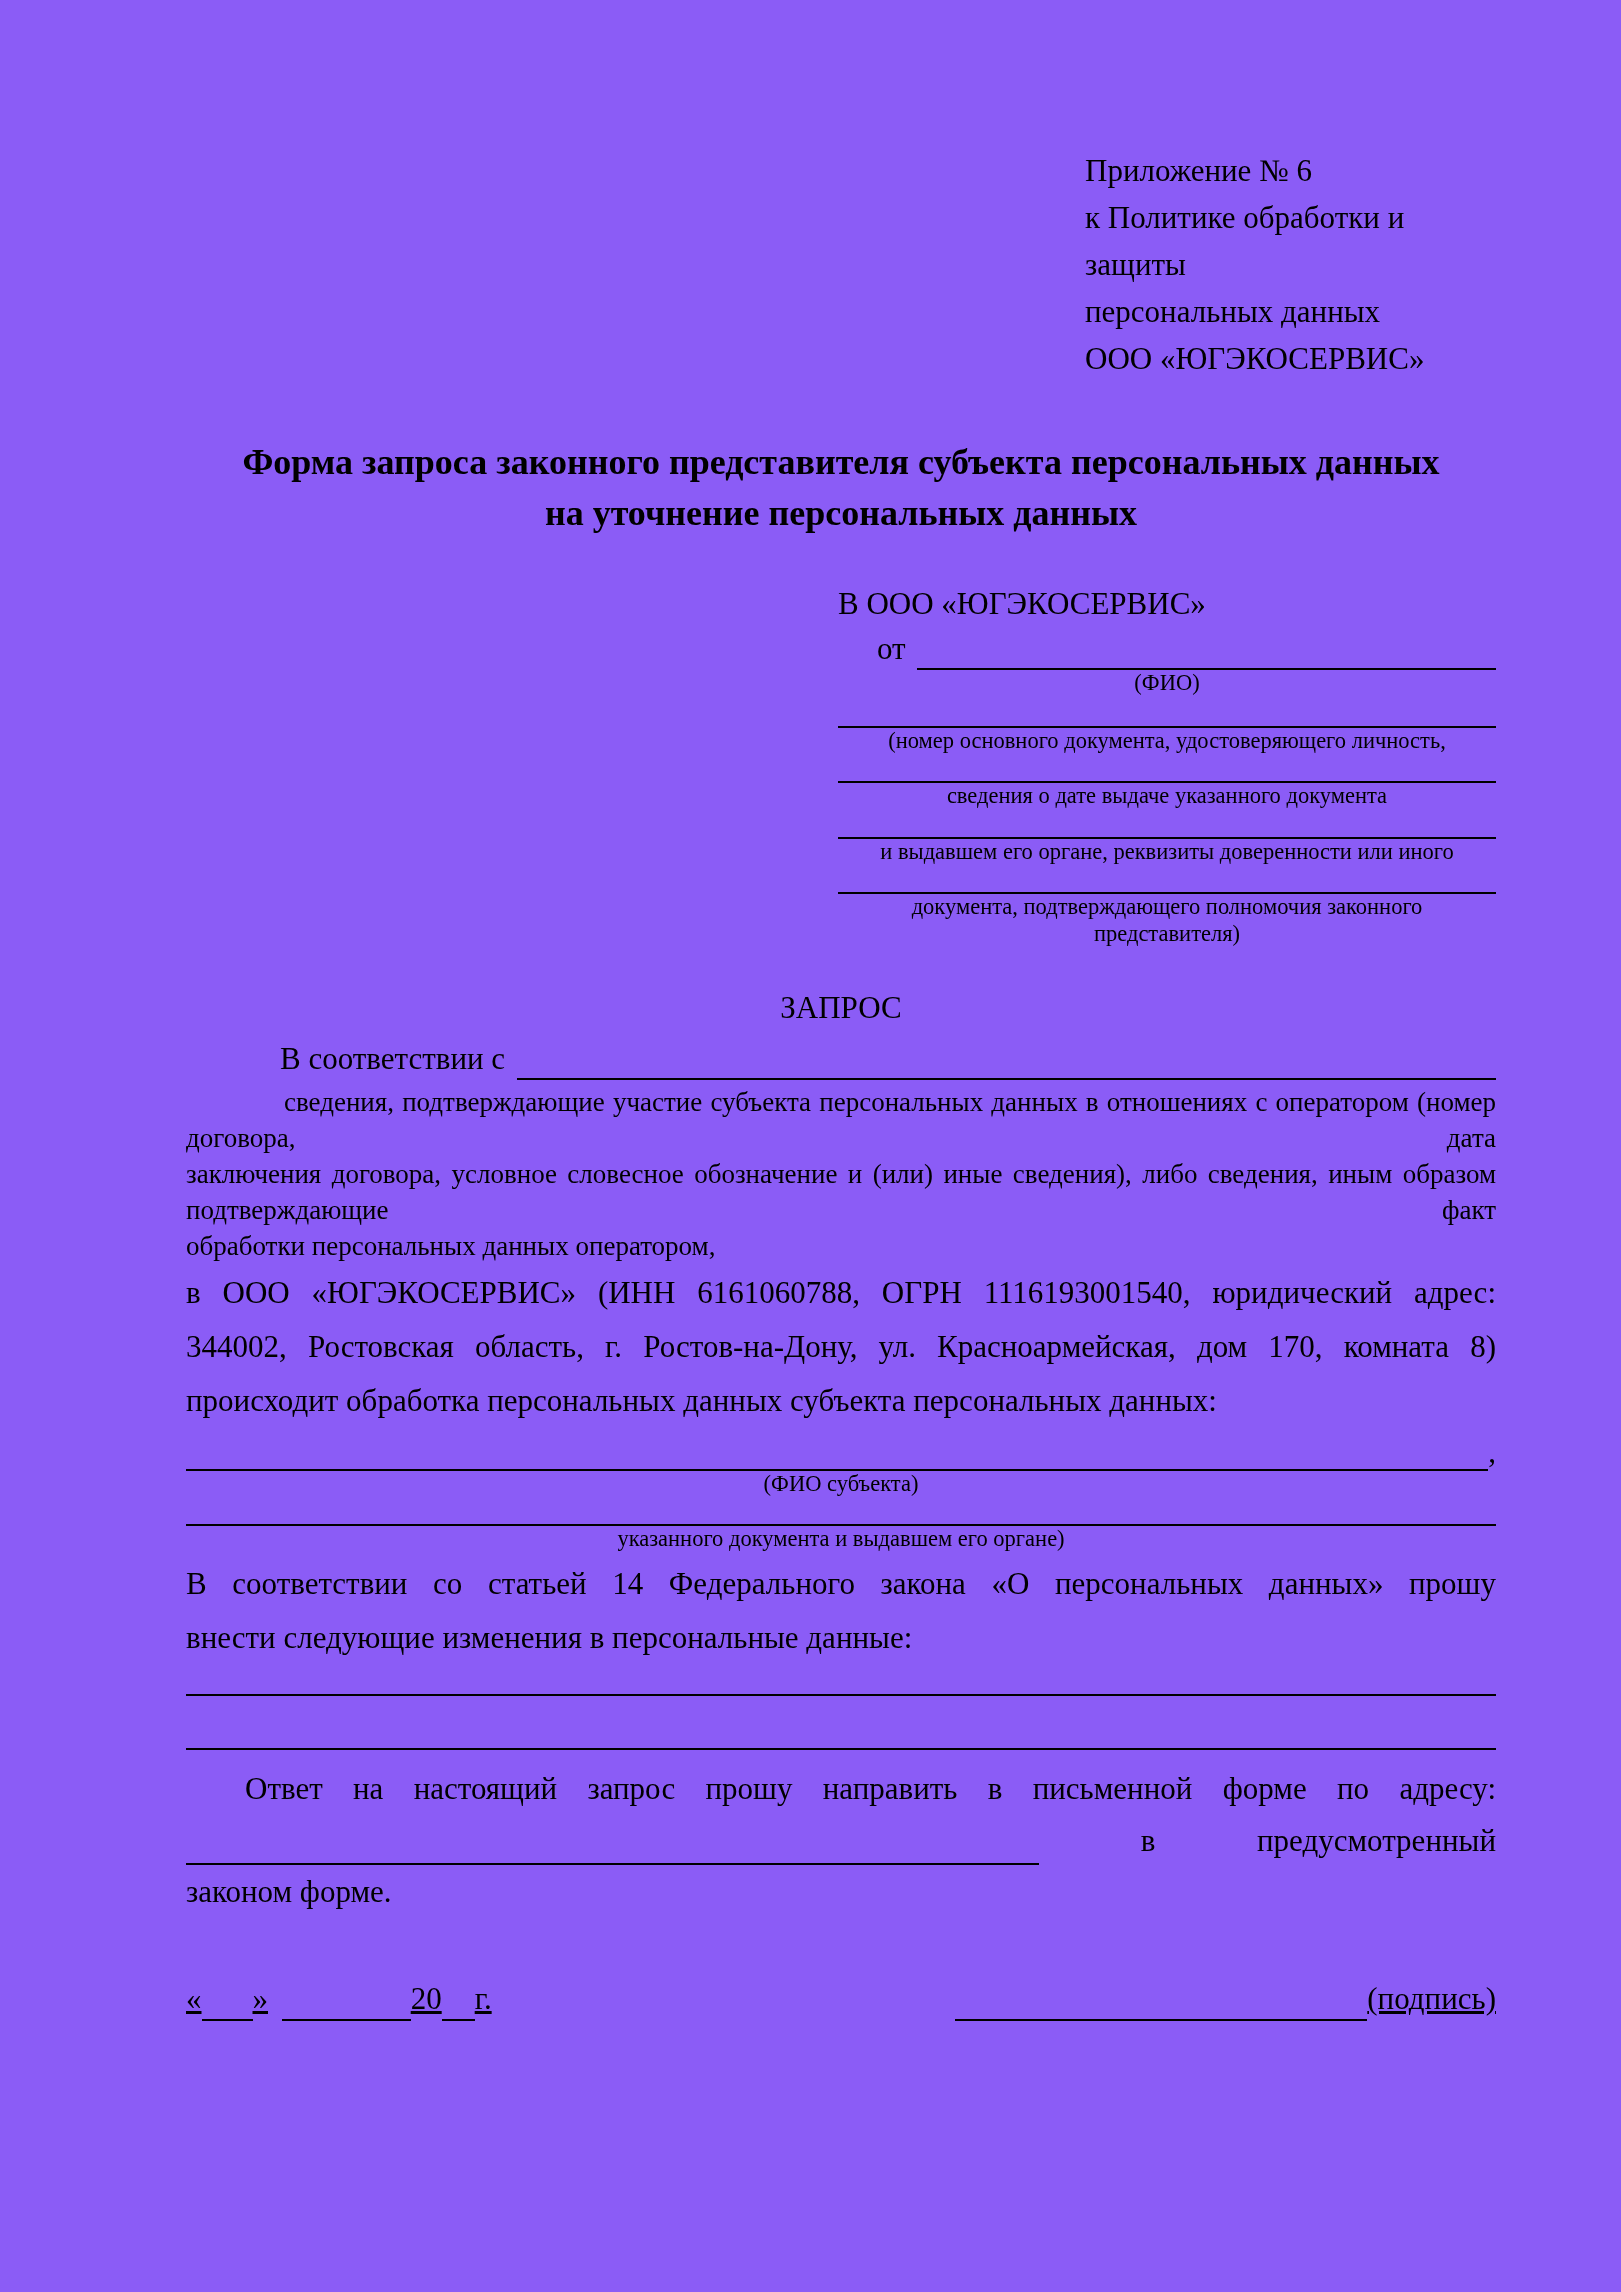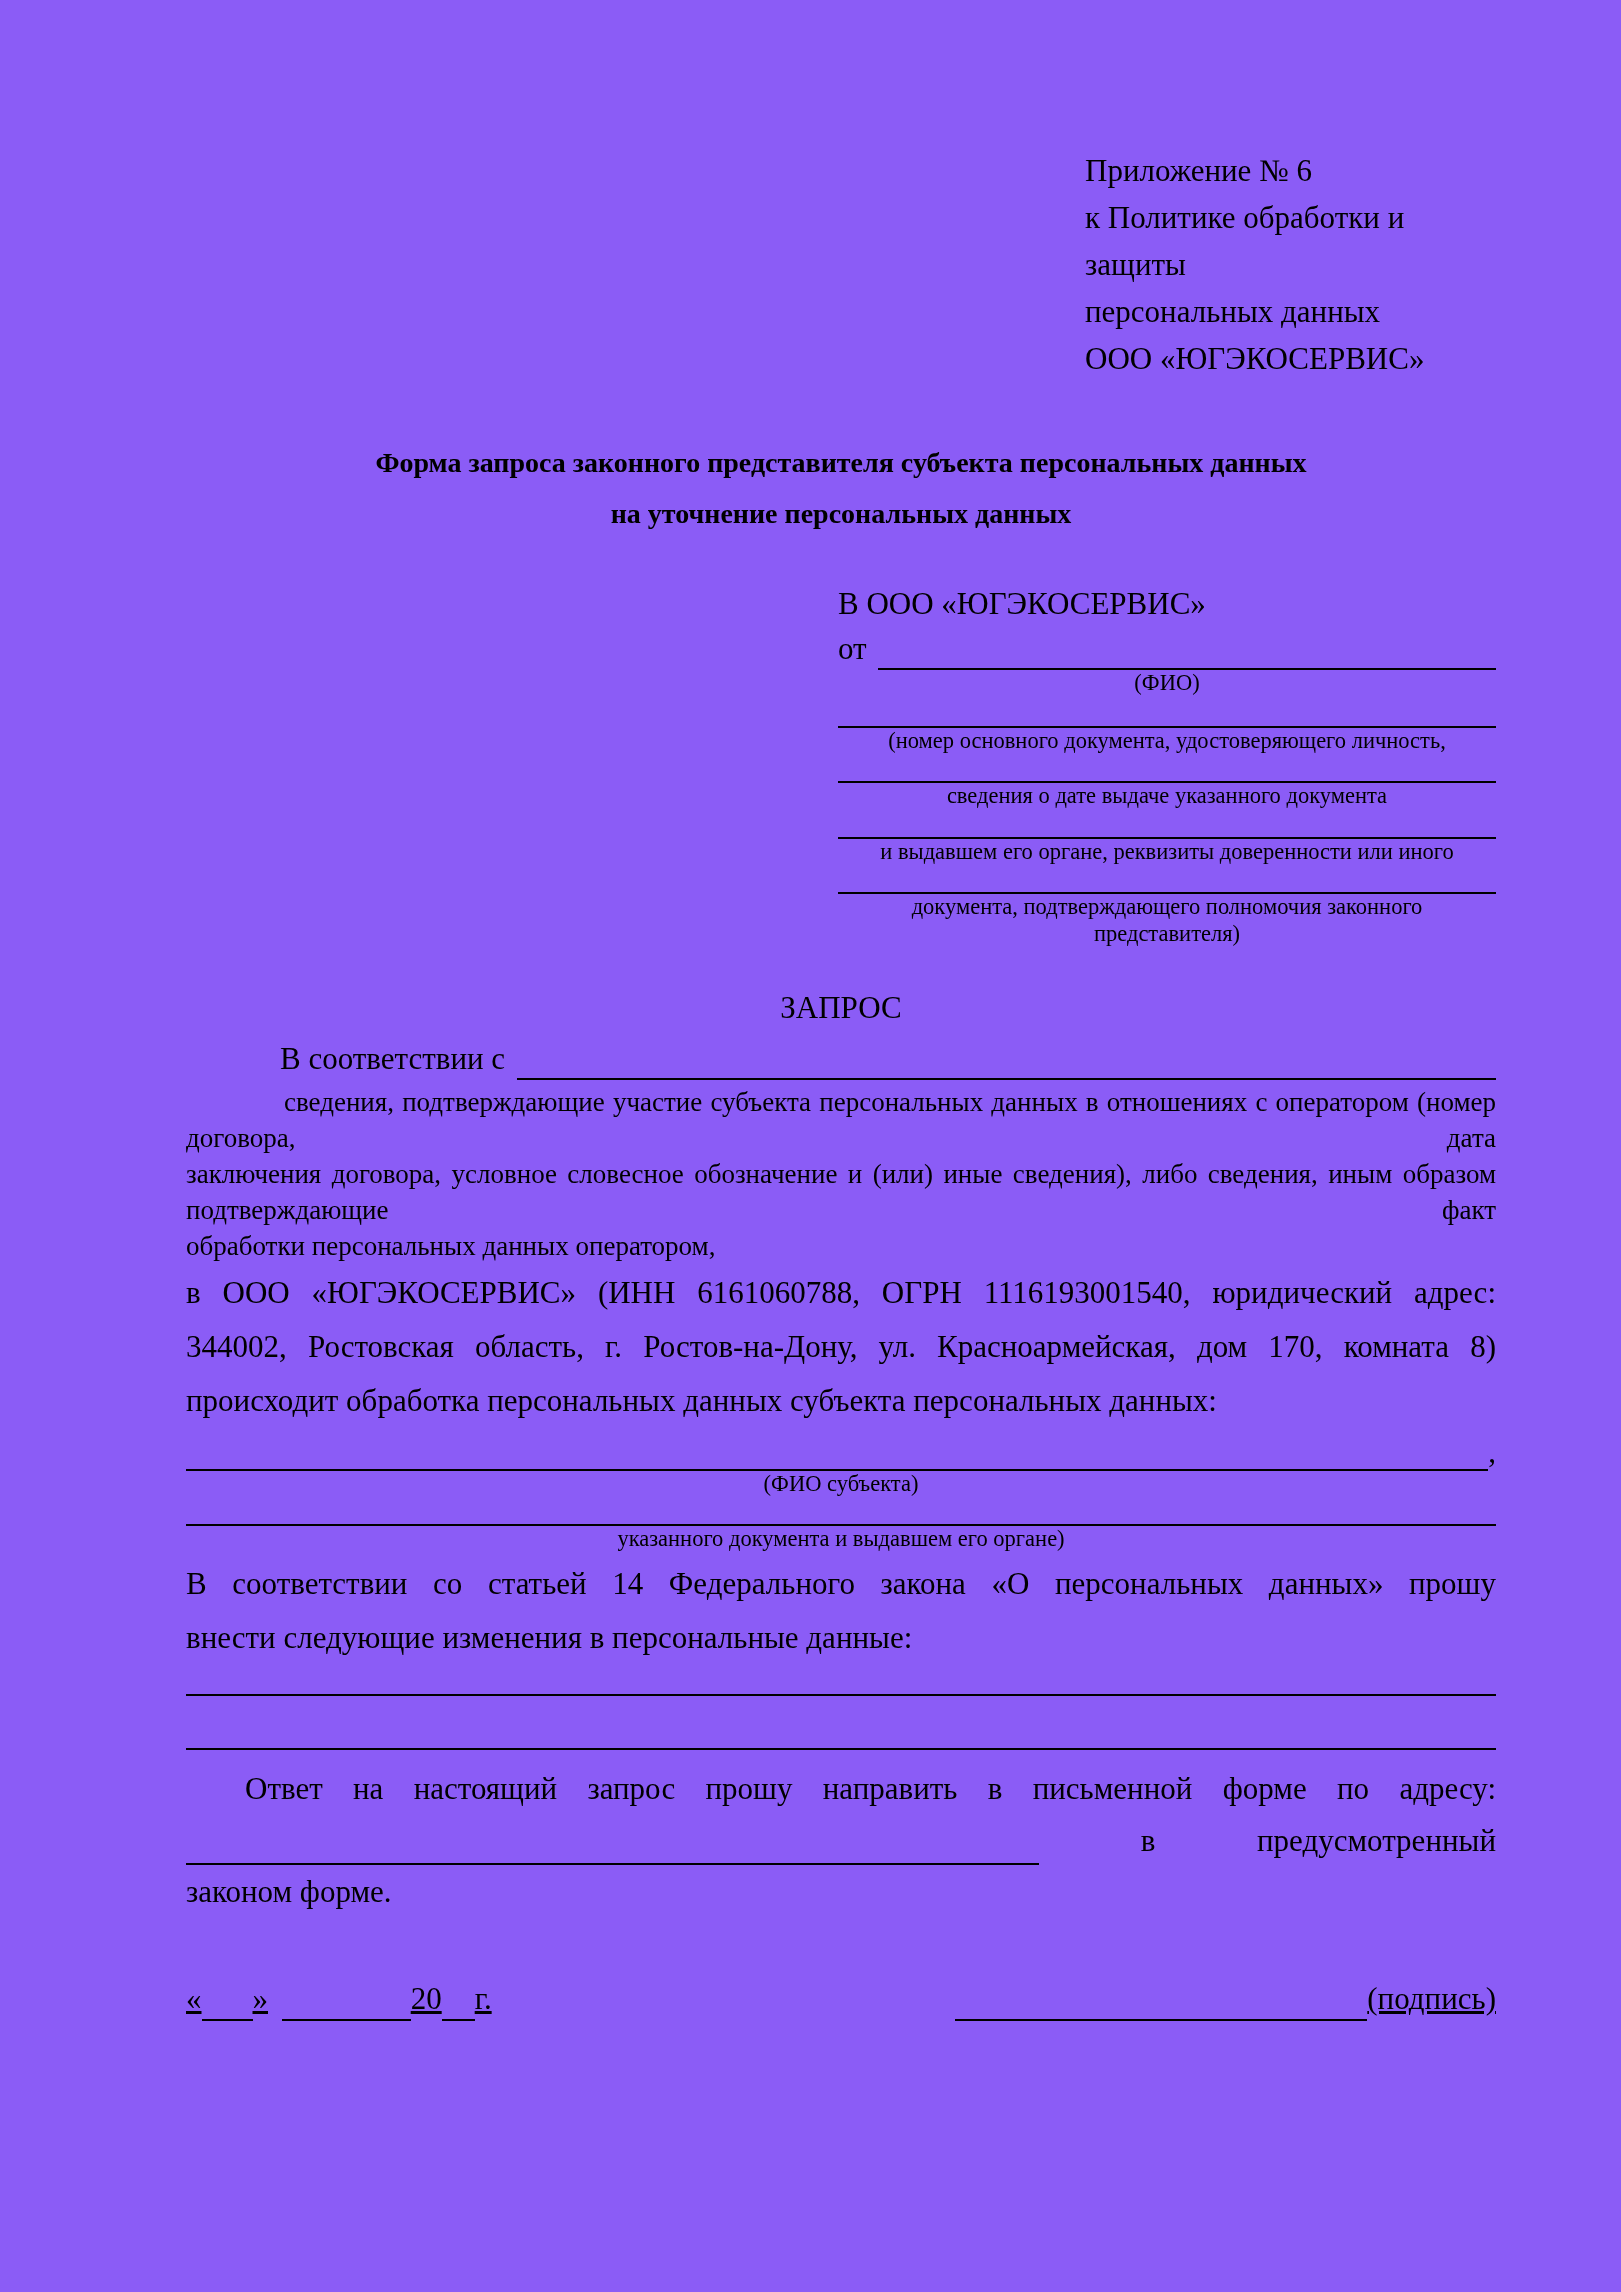--- a/index.html
+++ b/index.html
@@ -7,26 +7,26 @@
   .page {
     position:relative;
     width:1621px; height:2293px;
     background:#8b5cf6; color:#000000;
     font-family:"Liberation Serif", serif;
     font-size:31px;
     padding:147px 125px 0 186px;
     overflow:hidden;
   }
   .annex { margin-left:899px; line-height:47px; }
-  .doc-title { margin-top:55px; text-align:center; font-weight:bold; font-size:28px; line-height:51px; }
+  .doc-title { margin-top:55px; text-align:center; font-weight:bold; font-size:36px; line-height:51px; }
 
   .addr { margin-left:652px; margin-top:41px; }
   .addr-to { line-height:47px; }
   .row { display:flex; align-items:flex-end; }
-  .row .lbl { white-space:nowrap; line-height:43px; }
+  .row .lbl { white-space:nowrap; line-height:43px;margin-left:39px; }
   .blank { flex:1; border-bottom:2.9px solid #000; height:39px; }
   .blank.ml { margin-left:11.8px; }
   .caption { font-size:22.5px; line-height:26.5px; text-align:center; }
   .fg-line { height:29px; border-bottom:2.9px solid #000; }
   .fg-first { height:31px; }
 
   .request-heading { text-align:center; line-height:47px; margin-top:37px; }
   .intro-row { display:flex; align-items:flex-end; margin-top:5.9px; }
   .intro-row .lbl { padding-left:94px; white-space:nowrap; line-height:43px; }
 

